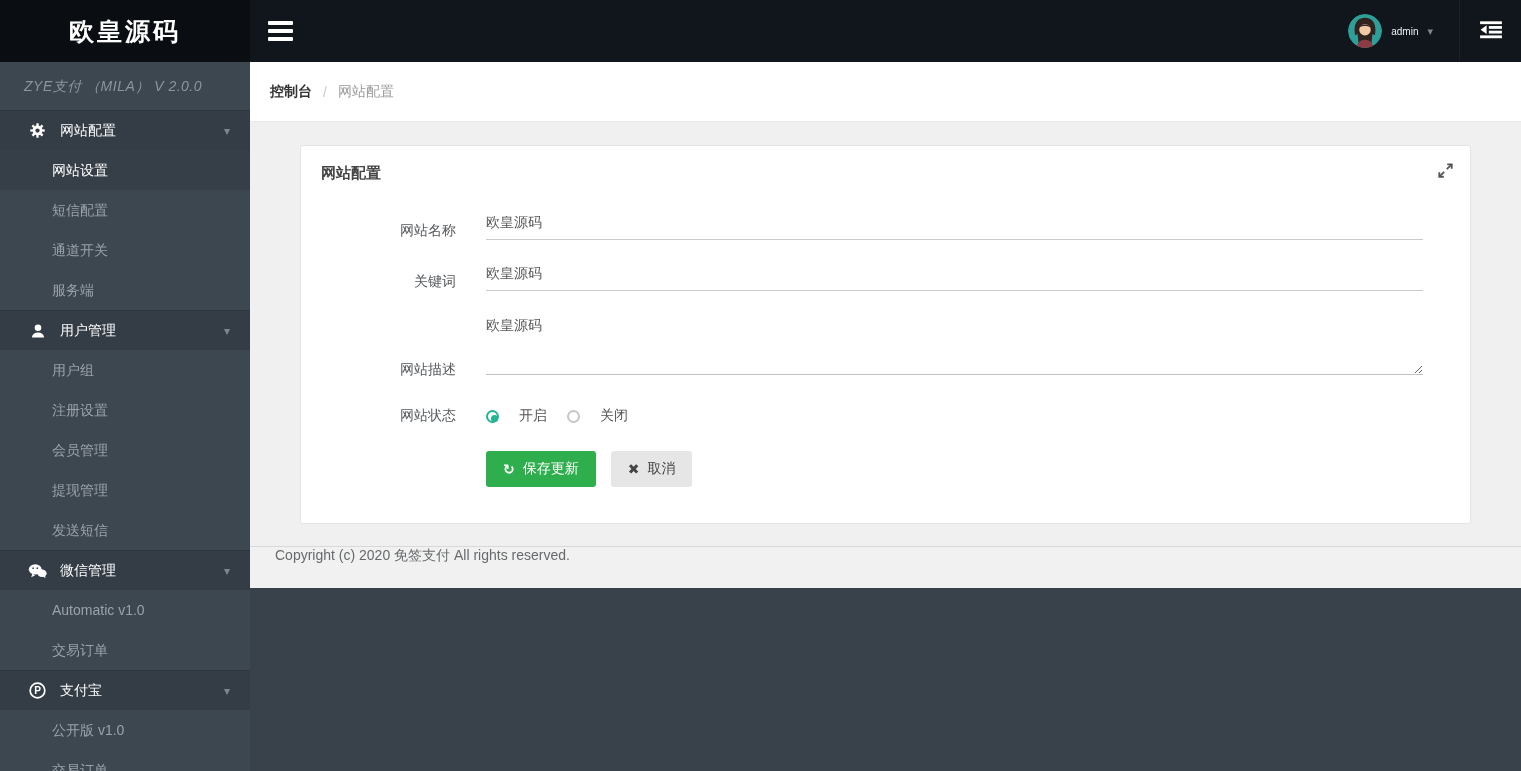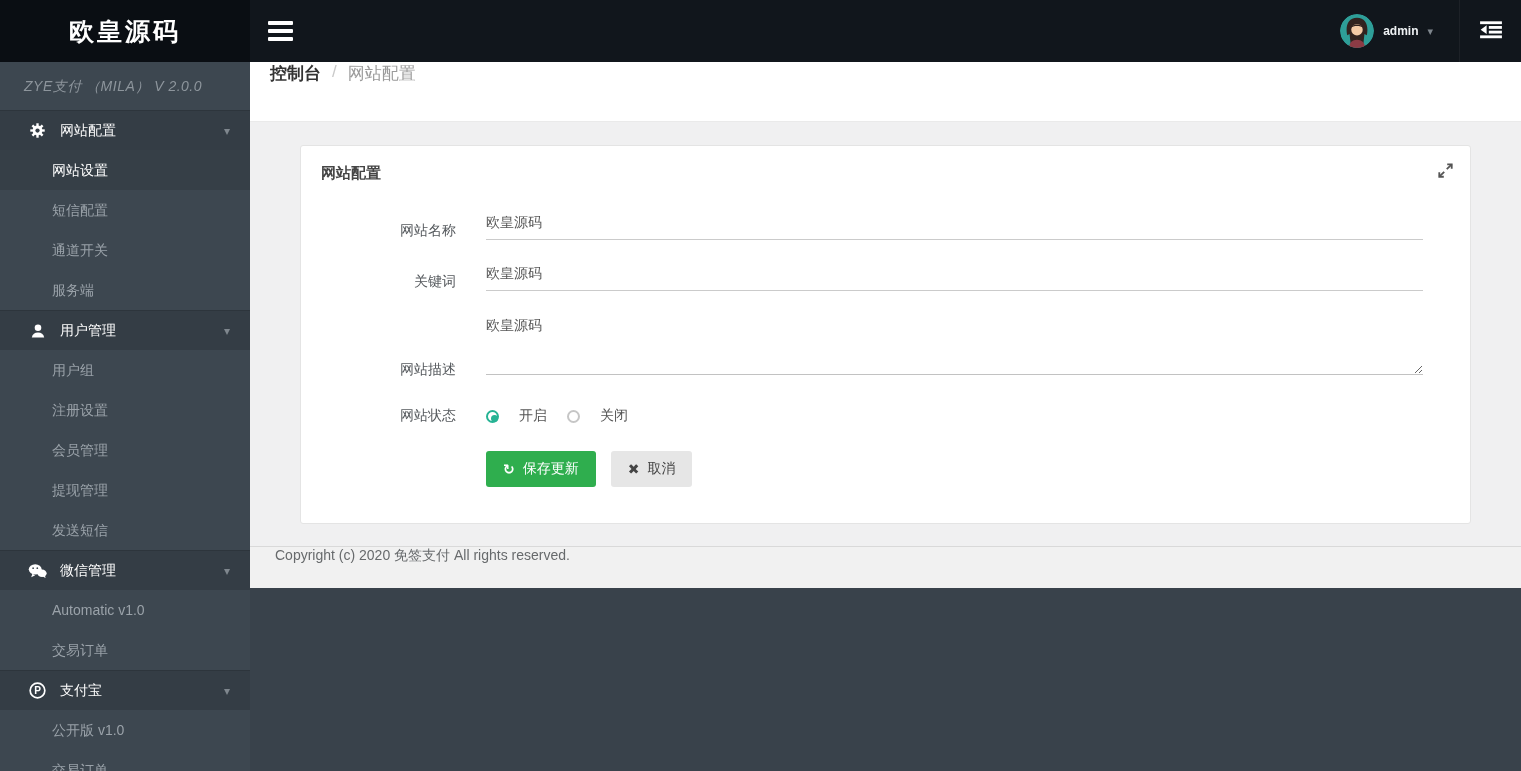--- a/index.html
+++ b/index.html
@@ -11,36 +11,36 @@
   body{font-family:"Liberation Sans","DejaVu Sans",sans-serif; background:var(--body-dark); position:relative;}
 
   
   .topbar{position:absolute; top:0; left:0; width:1521px; height:62px; background:var(--topbar-bg); display:flex; align-items:center; z-index:5;}
   .logo{width:250px; height:62px; background:var(--logo-bg); color:#fff; font-size:25px; font-weight:bold; letter-spacing:3px; display:flex; align-items:center; justify-content:center; cursor:pointer;}
   .hamburger{margin-left:18px; width:44px; height:42px; background:transparent; border:none; display:flex; flex-direction:column; justify-content:center; gap:4px; cursor:pointer;}
   .hamburger span{display:block; width:25px; height:4px; background:#fff; border-radius:1px;}
   .topbar-right{margin-left:auto; display:flex; align-items:center; height:62px;}
   .user-menu{display:flex; align-items:center; gap:9px; cursor:pointer; padding:0 26px 0 10px;}
   .avatar{width:34px; height:34px; border-radius:50%; overflow:hidden; flex:none; display:block;}
-  .username{color:#eef1f3; font-size:12px; font-weight:bold;}
+  .username{color:#eef1f3; font-size:10px; font-weight:normal;}
   .caret{color:#7e868d; font-size:11px; line-height:1;}
   .panel-btn{width:62px; height:62px; background:transparent; border:none; border-left:1px solid rgba(255,255,255,0.05); display:flex; align-items:center; justify-content:center; cursor:pointer;}
 
   
   .sidebar{position:absolute; top:62px; left:0; width:250px; height:709px; background:var(--sidebar-bg); overflow:hidden;}
   .version{height:48px; line-height:48px; padding-left:24px; color:#8d959c; font-size:14px; letter-spacing:.5px;font-style:italic;}
   .sec{height:40px; display:flex; align-items:center; padding:0 20px 0 28px; background:#343d45; color:#fdfdfd; font-size:14px; cursor:pointer; border-top:1px solid rgba(0,0,0,0.12);}
   .sec .sicon{width:19px; height:17px; margin-right:13px; display:flex; align-items:center; justify-content:center;}
   .sec .sec-caret{margin-left:auto; color:#7f878e; font-size:12px;}
   .sub{height:40px; line-height:40px; padding-left:52px; color:#9aa2a9; font-size:14px; cursor:pointer; white-space:nowrap;}
   .sub.active{color:#ffffff; background:rgba(0,0,0,0.10);}
 
   
   .main{position:absolute; left:250px; top:62px; width:1271px;}
-  .breadcrumb{height:60px; background:#fff; display:flex; padding-left:20px; font-size:17px; border-bottom:1px solid #eaeaea;}
+  .breadcrumb{height:60px; background:#fff; display:flex; align-items:center; padding-left:20px; font-size:14px; border-bottom:1px solid #eaeaea;}
   .bc-root{color:#333; font-weight:bold; cursor:pointer;}
   .bc-sep{color:#c9c9c9; margin:0 11px;}
   .bc-cur{color:#9b9b9b;}
   .content{background:#f0f0f1; padding:23px 50px 22px 50px;}
   .card{background:#fff; border:1px solid #e4e4e4; border-radius:3px; padding:18px 20px 36px 20px; position:relative;}
   .card-title{font-size:15px; font-weight:bold; color:#454545;}
   .expand-btn{position:absolute; top:15px; right:15px; background:none; border:none; cursor:pointer; padding:2px;}
 
   .form{margin-top:28px;}
   .frow{display:flex; align-items:flex-end; margin-bottom:22px;}

